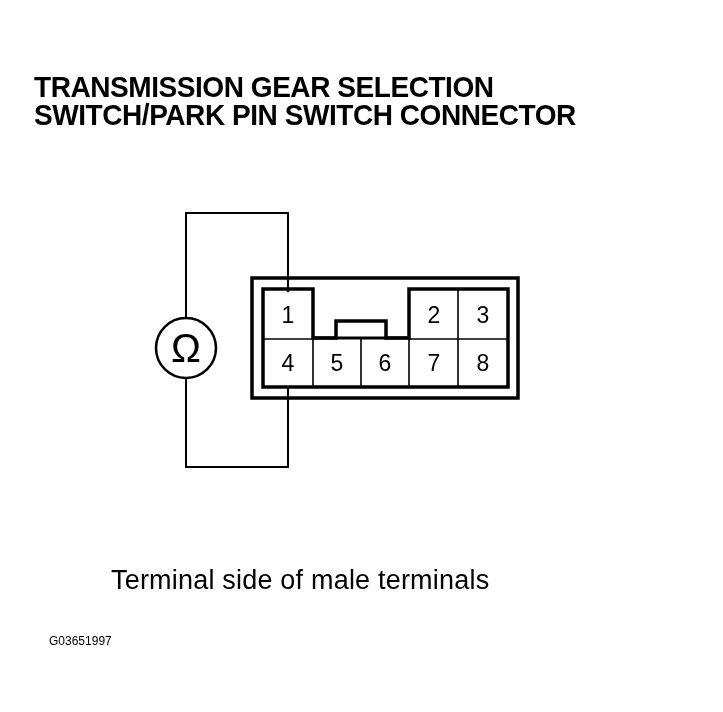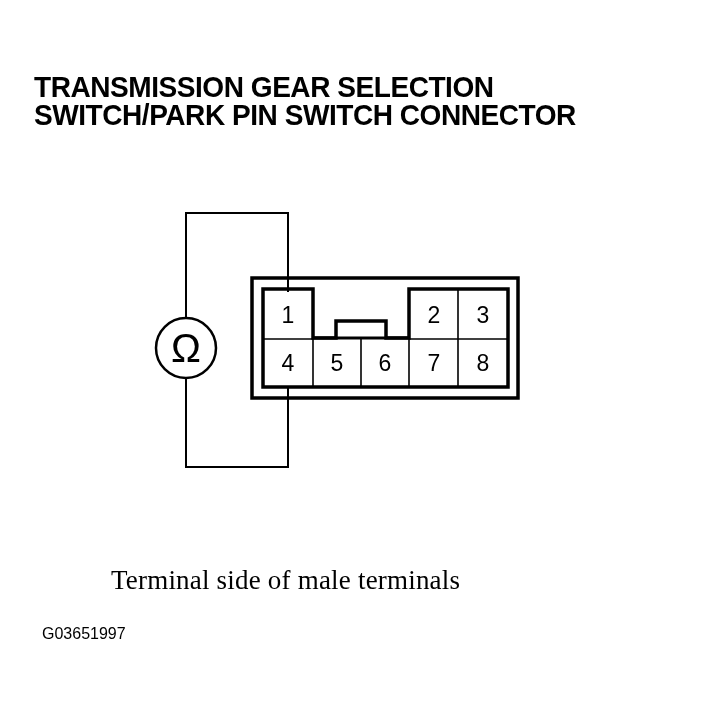--- a/index.html
+++ b/index.html
@@ -8,26 +8,26 @@
     position: absolute; left: 34px; margin: 0;
     font-family: "Liberation Sans", sans-serif; font-weight: bold;
     font-size: 30px; line-height: 30px; white-space: nowrap;
     transform-origin: 0 0; letter-spacing: -0.5px;
   }
   #title-1 { top: 72px; transform: scaleX(0.935); }
   #title-2 { top: 100px; transform: scaleX(0.935); }
   #diagram { position: absolute; left: 0; top: 0; width: 723px; height: 712px; }
   .caption {
     position: absolute; left: 111px; top: 565px; margin: 0;
-    font-family: Liberation Serif, serif; font-size: 27px; line-height: 30px;
+    font-family: Liberation Sans, sans-serif; font-size: 27px; line-height: 30px;
     white-space: nowrap; letter-spacing: 0.2px;
   }
   .figure-id {
-    position: absolute; left: 37px; top: 618px; margin: 5px;
-    font-family: "Liberation Sans", sans-serif; font-size: 16px; line-height: 22px; white-space: nowrap;
+    position: absolute; left: 37px; top: 618px; margin: 12px;
+    font-family: "Liberation Sans", sans-serif; font-size: 12px; line-height: 22px; white-space: nowrap;
   }
   svg text { font-family: "Liberation Sans", sans-serif; }
 </style>
 </head>
 <body>
 
 <div id="title-1" class="title-line">TRANSMISSION GEAR SELECTION</div>
 <div id="title-2" class="title-line">SWITCH/PARK PIN SWITCH CONNECTOR</div>
 
 <svg id="diagram" viewBox="0 0 723 712" xmlns="http://www.w3.org/2000/svg">

